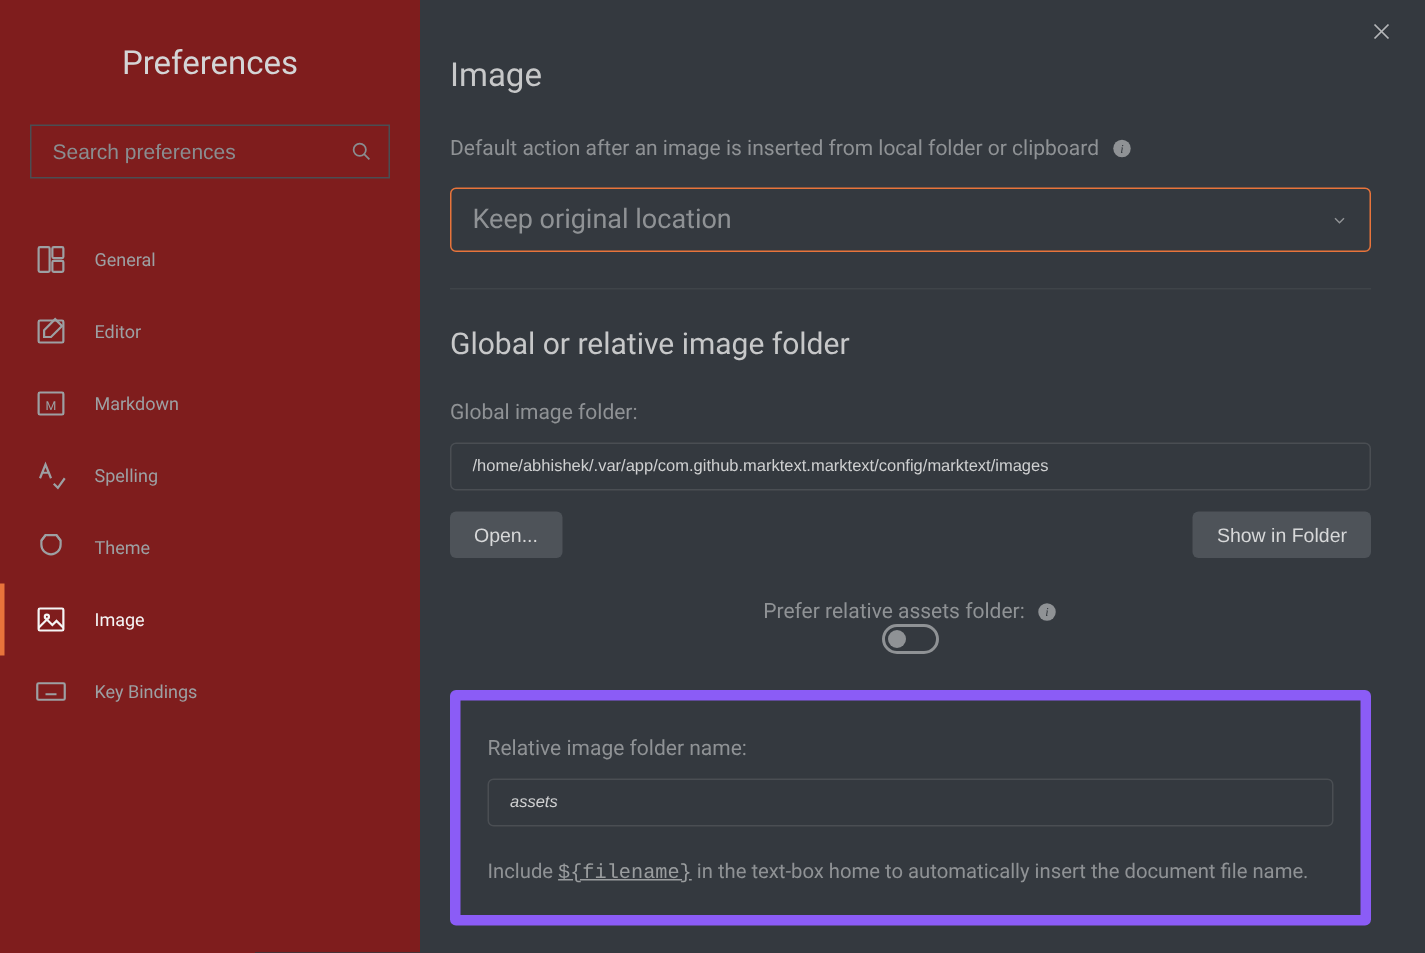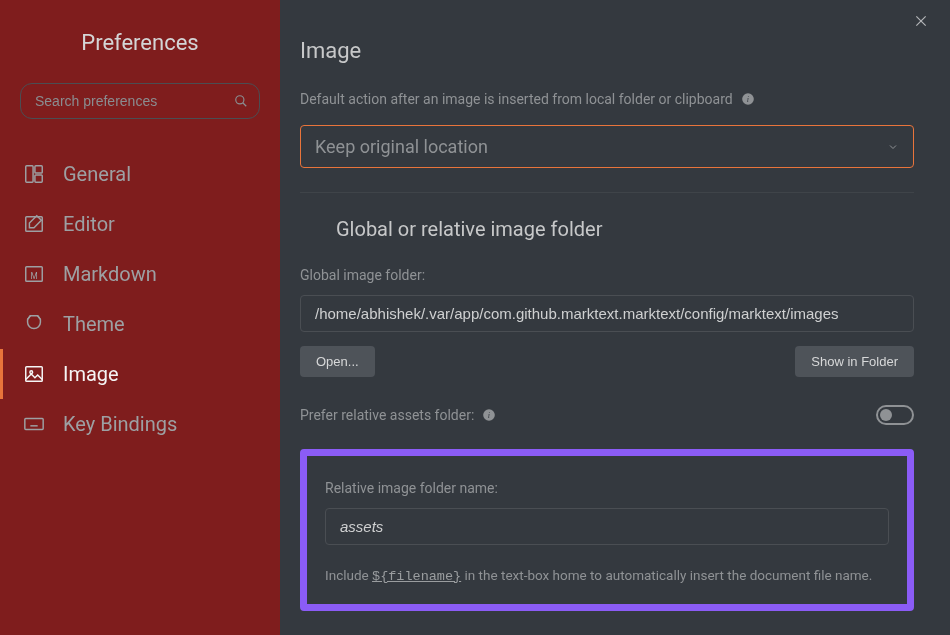--- a/index.html
+++ b/index.html
@@ -30,21 +30,21 @@
   padding: 0 20px;
   margin-bottom: 30px;
 }
 .search-box {
   position: relative;
 }
 .search-input {
   width: 100%;
   background: transparent;
   border: 1px solid #4a4e53;
-  border-radius: 12px;
+  border-radius: 0;
   padding: 9px 36px 9px 14px;
   color: #cfd0d1;
   font-size: 14px;
   outline: none;
 }
 .search-input::placeholder { color: #8a8d90; }
 .search-icon {
   position: absolute;
   right: 12px;
   top: 50%;
@@ -67,21 +67,21 @@
 .nav-item .icon {
   width: 22px;
   height: 22px;
   margin-right: 18px;
   display: flex;
   align-items: center;
   justify-content: center;
   flex-shrink: 0;
 }
 .nav-item .label {
-  font-size: 20px;
+  font-size: 12px;
 }
 .main {
   flex: 1;
   padding: 38px 36px 0 20px;
   overflow-y: auto;
   position: relative;
 }
 .close-btn {
   position: absolute;
   top: 14px;
@@ -125,35 +125,34 @@
 .divider {
   border: none;
   border-top: 1px solid #3f4449;
   margin-bottom: 24px;
 }
 .section-title {
   font-size: 20px;
   font-weight: 400;
   color: #c7c8c9;
   margin-bottom: 26px;
-  margin-left: 36px;
 }
 .field-label {
   color: #8f9295;
   font-size: 14px;
   margin-bottom: 12px;
 }
 .text-input {
   width: 100%;
   background: transparent;
   border: 1px solid #4a4e53;
   border-radius: 4px;
   padding: 9px 14px;
   color: #cfd0d1;
-  font-size: 15px;
+  font-size: 11px;
   outline: none;
   margin-bottom: 14px;
 }
 .btn-row {
   display: flex;
   gap: 10px;
   margin-bottom: 28px;
   justify-content: space-between;
 }
 .btn {
@@ -163,20 +162,21 @@
   padding: 8px 16px;
   color: #d7d8d9;
   font-size: 13px;
   cursor: pointer;
 }
 .toggle-row {
   display: flex;
   justify-content: space-between;
   align-items: center;
   margin-bottom: 24px;
+  flex-direction: column;
 }
 .toggle-row .left {
   display: flex;
   align-items: center;
   gap: 8px;
   color: #8f9295;
   font-size: 14px;
 }
 .toggle {
   width: 38px;
@@ -252,20 +252,29 @@
   <div class="nav-item">
     <span class="icon">
       <svg width="22" height="22" viewBox="0 0 24 24" fill="none" stroke="currentColor" stroke-width="1.6">
           <rect x="3" y="4" width="18" height="16" rx="1"></rect>
           <text x="12" y="17" font-size="9" text-anchor="middle" fill="currentColor" stroke="none">M</text>
         </svg>
     </span>
     <span class="label">Markdown</span>
   </div>
 
+  <div class="nav-item">
+    <span class="icon">
+      <svg width="22" height="22" viewBox="0 0 24 24" fill="none" stroke="currentColor" stroke-width="1.6">
+          <path d="M4 14l4-10 4 10M5.5 10h5"></path>
+          <path d="M14 18l3 3 5-7"></path>
+        </svg>
+    </span>
+    <span class="label">Spelling</span>
+  </div>
 
   <div class="nav-item">
     <span class="icon">
       <svg width="22" height="22" viewBox="0 0 24 24" fill="none" stroke="currentColor" stroke-width="1.6">
           <path d="M8 3h8l3 4v3a7 7 0 01-14 0V7z"></path>
           <path d="M8 3L5 7M16 3l3 4"></path>
         </svg>
     </span>
     <span class="label">Theme</span>
   </div>

